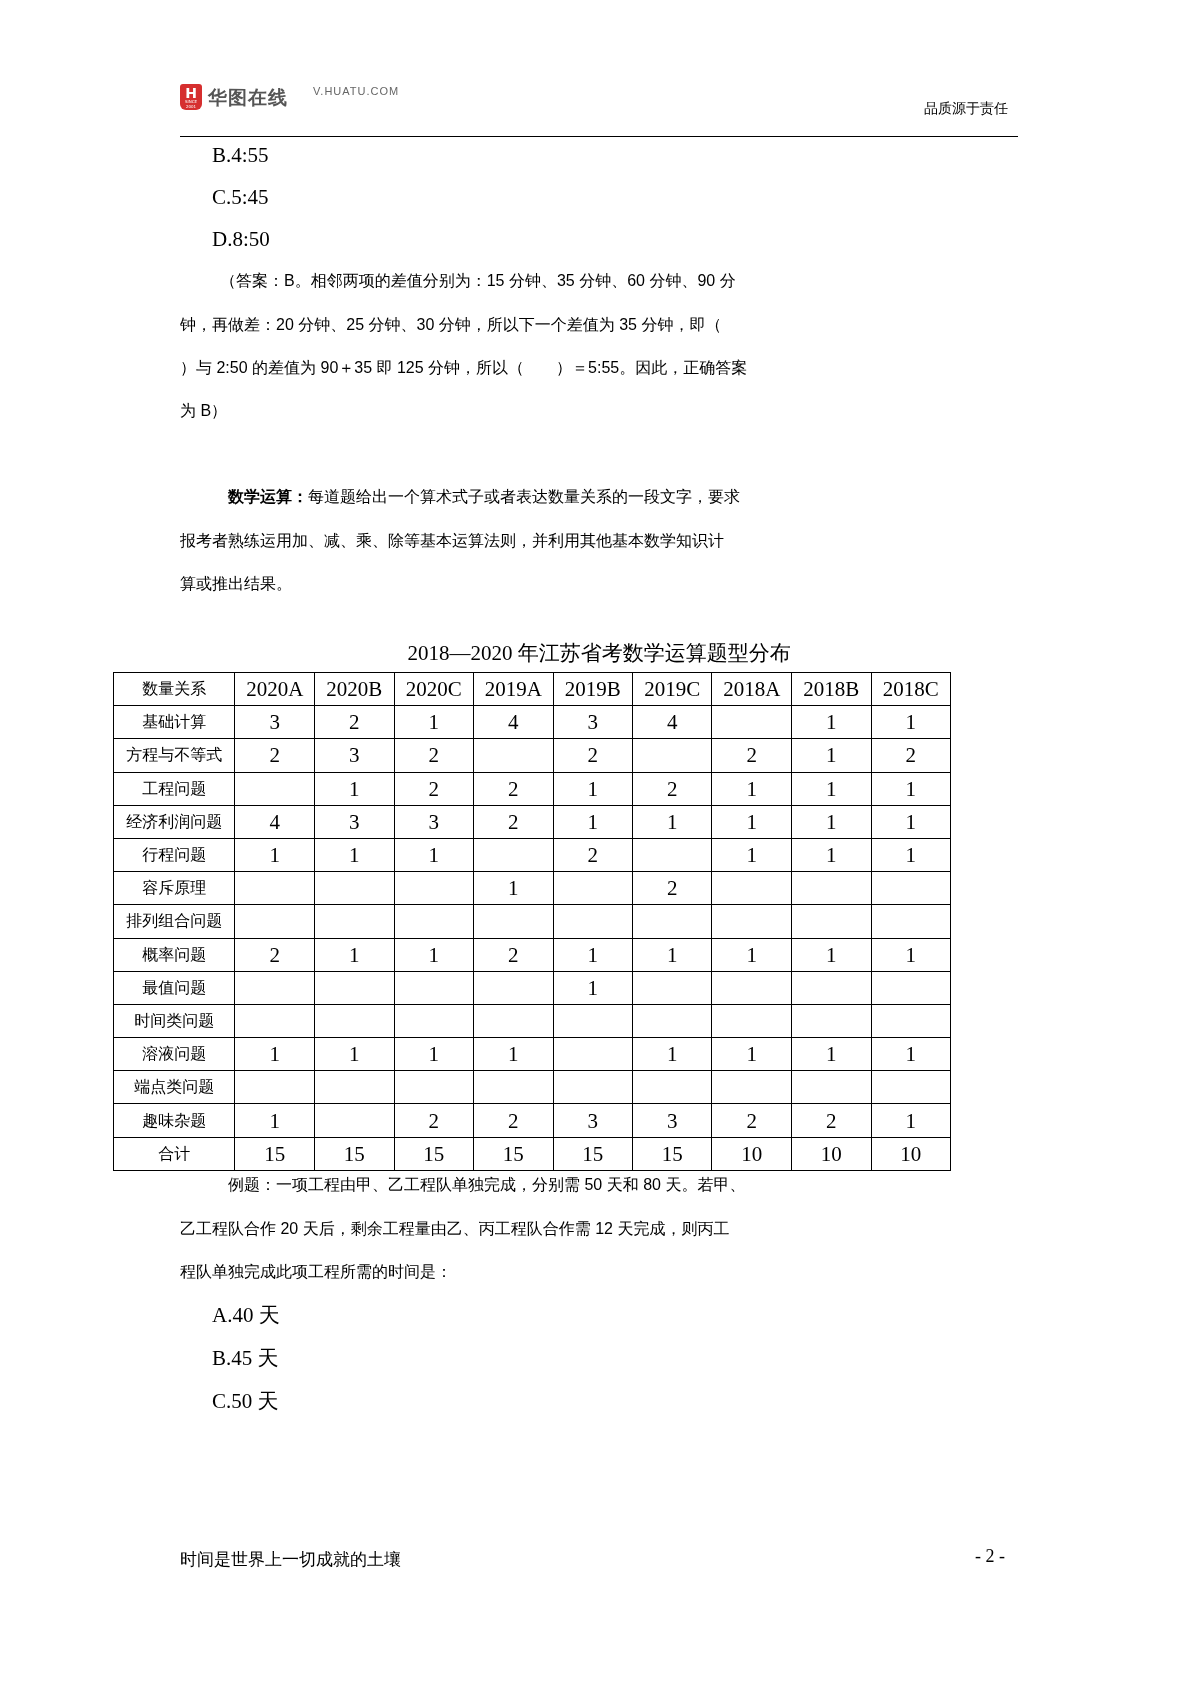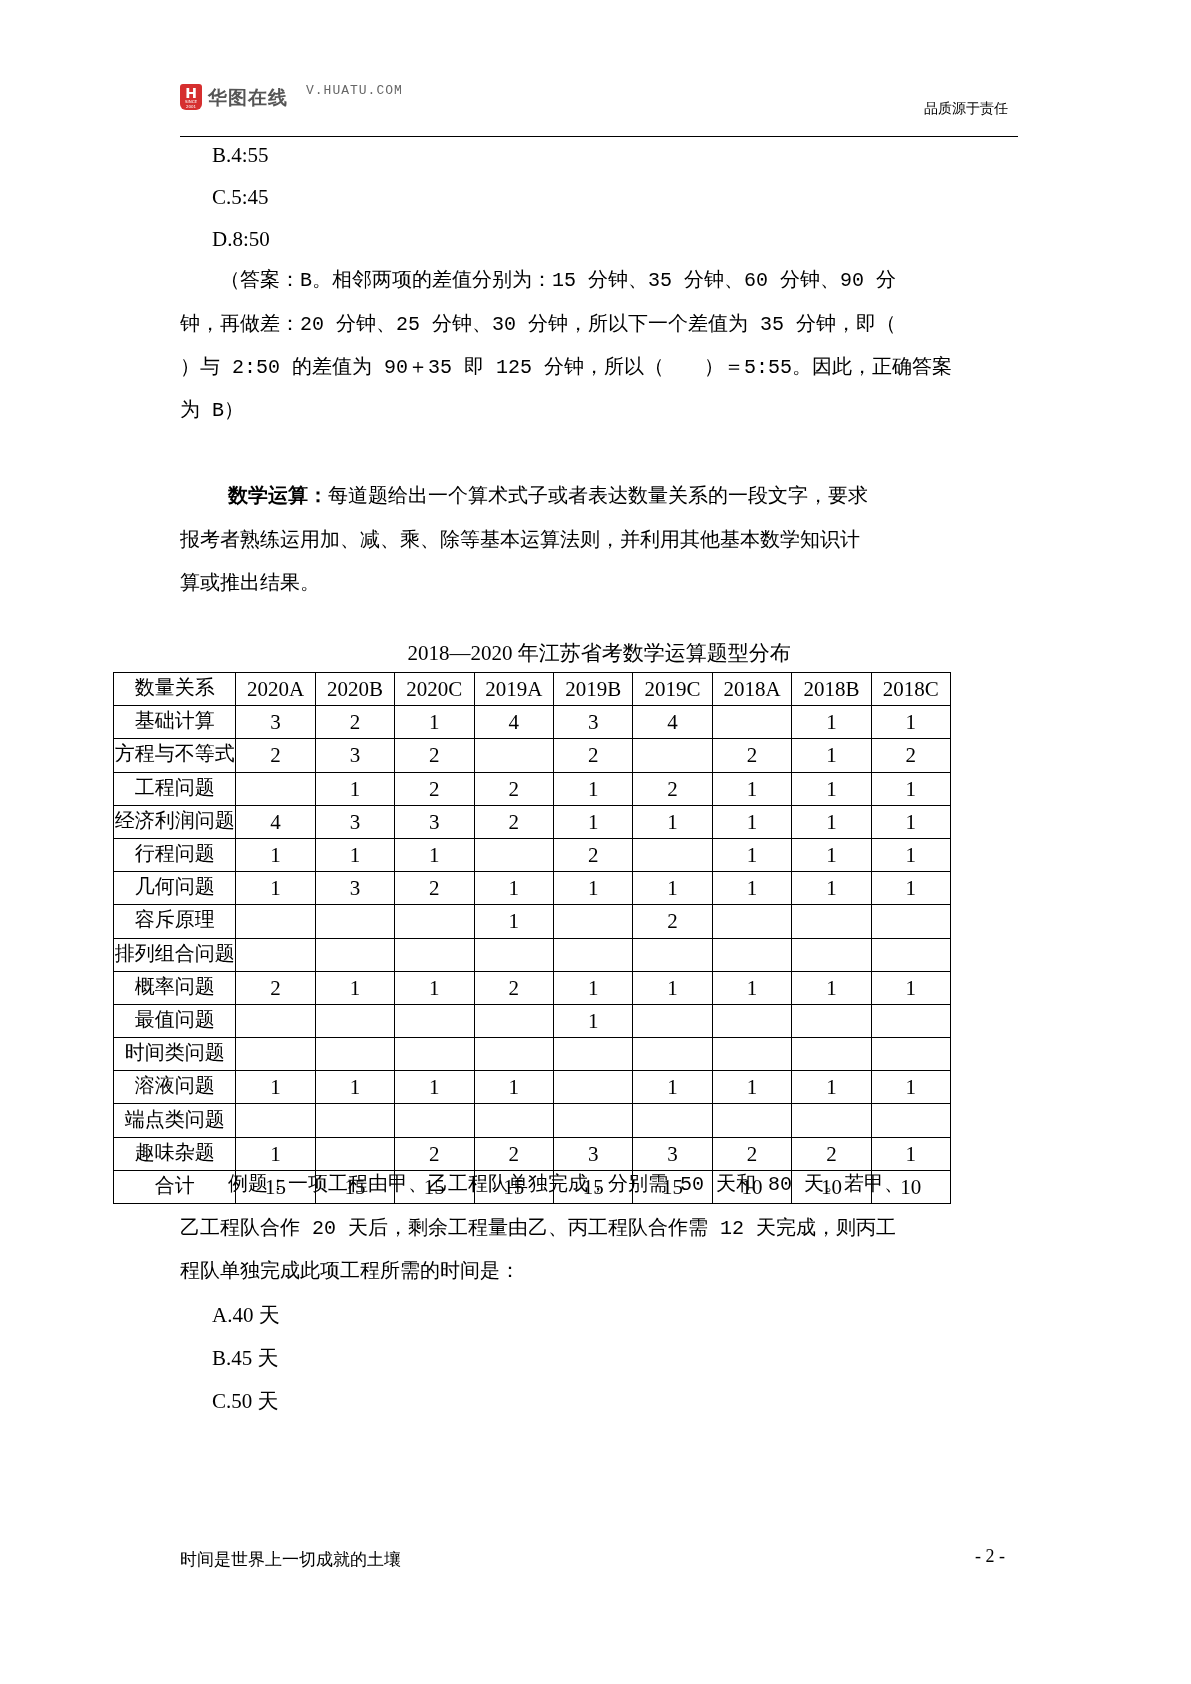--- a/index.html
+++ b/index.html
@@ -7,28 +7,28 @@
            font-family: "Liberation Serif", "DejaVu Serif", serif; color: #000; }
 
     .header { position: absolute; left: 180px; top: 80px; width: 838px; height: 60px; }
     .logo { position: absolute; left: 0; top: 4px; display: flex; align-items: center; }
     .logo-badge { width: 22px; height: 26px; background: #d62f2f; border-radius: 3px 3px 6px 6px;
                   color: #fff; font-family: "DejaVu Sans", sans-serif; font-weight: bold; font-size: 14px;
                   display: flex; align-items: flex-start; justify-content: center; position: relative; line-height: 18px; }
     .logo-badge small { position: absolute; bottom: 1px; left: 0; right: 0; text-align: center; font-size: 4px; line-height: 5px; font-weight: normal; }
     .logo-text { margin-left: 6px; display: flex; flex-direction: row; }
     .logo-name { font-family: "DejaVu Sans", sans-serif; font-weight: bold; color: #555; font-size: 19px; line-height: 20px; letter-spacing: 1px; }
-    .logo-url { font-family: Liberation Mono, monospace; color: #666; font-size: 13px; line-height: 8px; letter-spacing: 1px; margin-left: 18px; }
+    .logo-url { font-family: Liberation Sans, sans-serif; color: #666; font-size: 11px; line-height: 8px; letter-spacing: 1px; margin-left: 25px; }
     .slogan { position: absolute; right: 10px; top: 20px; font-family: "DejaVu Sans", sans-serif; font-size: 14px; color: #000; }
     .header-rule { position: absolute; left: 0; top: 56px; width: 838px; height: 1px; background: #000; }
 
     .content { position: absolute; left: 180px; top: 140px; width: 838px; font-size: 21px; }
     .line { position: absolute; left: 0; white-space: nowrap; line-height: 30px; }
     .indent1 { left: 32px; }
-    .cjk { font-family: Liberation Mono, monospace; font-size: 20px; }
+    .cjk { font-family: Liberation Sans, sans-serif; font-size: 16px; }
     .bold { font-weight: bold; }
 
     .table-title { position: absolute; left: 0; right: 0; text-align: center; top: 498px; font-size: 21px; line-height: 30px; }
     table.dist { position: absolute; left: -67px; top: 532px; border-collapse: collapse; font-size: 21px; }
     table.dist td, table.dist th { border: 1.5px solid #000; height: 32.2px; padding: 0; text-align: center; font-weight: normal; line-height: 30px; }
     table.dist th.rowhead, table.dist td.rowhead { width: 170px; }
     table.dist .col { width: 89px; }
 
     .footer-left { position: absolute; left: 180px; top: 1548px; font-family: "DejaVu Sans", sans-serif; font-size: 17px; }
     .footer-right { position: absolute; left: 975px; top: 1546px; font-size: 18px; }
@@ -138,32 +138,20 @@
           <td class="col">1</td>
           <td class="col">1</td>
           <td class="col"></td>
           <td class="col">2</td>
           <td class="col"></td>
           <td class="col">1</td>
           <td class="col">1</td>
           <td class="col">1</td>
         </tr>
         <tr>
-          <td class="rowhead cjk">几何问题</td>
-          <td class="col">1</td>
-          <td class="col">3</td>
-          <td class="col">2</td>
-          <td class="col">1</td>
-          <td class="col">1</td>
-          <td class="col">1</td>
-          <td class="col">1</td>
-          <td class="col">1</td>
-          <td class="col">1</td>
-        </tr>
-        <tr>
           <td class="rowhead cjk">容斥原理</td>
           <td class="col"></td>
           <td class="col"></td>
           <td class="col"></td>
           <td class="col">1</td>
           <td class="col"></td>
           <td class="col">2</td>
           <td class="col"></td>
           <td class="col"></td>
           <td class="col"></td>

